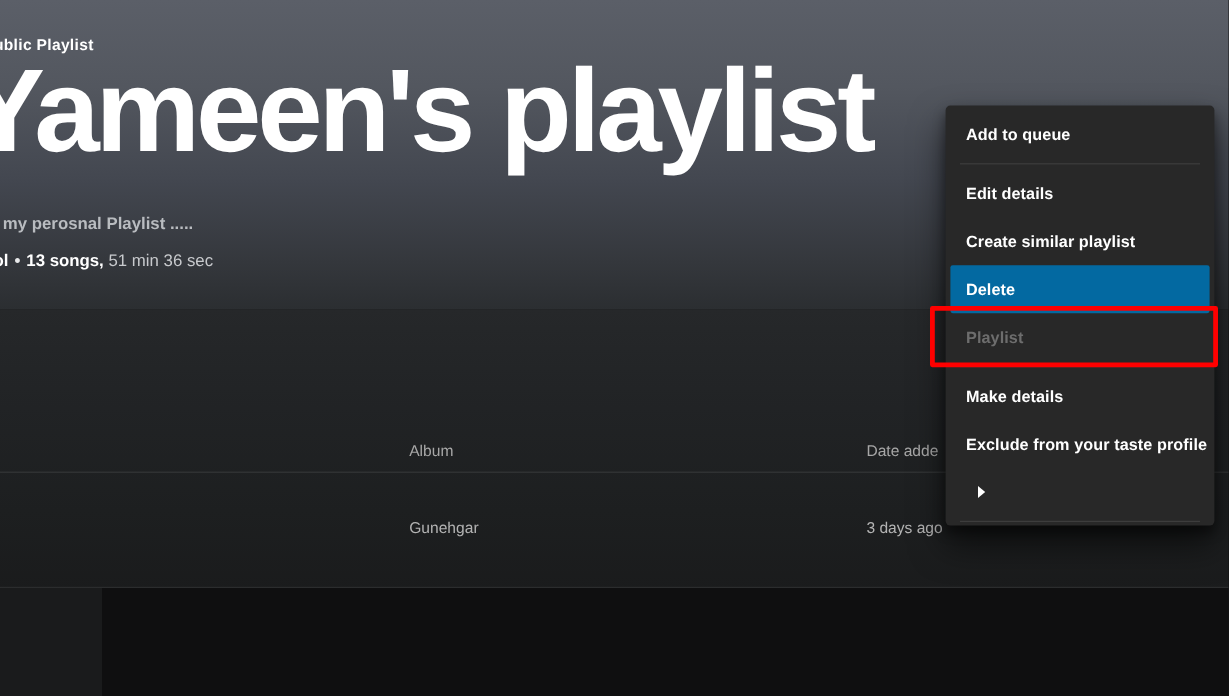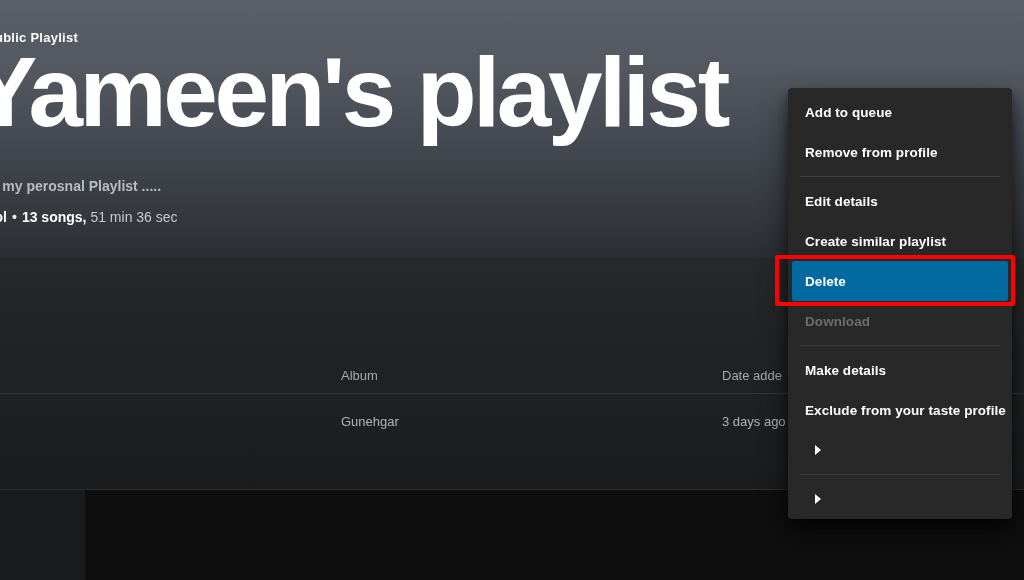--- a/index.html
+++ b/index.html
@@ -57,41 +57,41 @@
     background:rgba(255,255,255,0.10);
   }
   .col {
     position:absolute; top:10px;
     font-size:13px; color:#a7a7a7; white-space:nowrap;
   }
   .col-album { left:341px; }
   .col-date  { left:722px; }
 
   
-  .trow { position:absolute; left:0; top:138px; width:1024px; height:56px; }
+  .trow { position:absolute; left:0; top:156px; width:1024px; height:56px; }
   .trow .talbum {
     position:absolute; left:341px; top:18px;
     font-size:13px; color:#b3b3b3; white-space:nowrap;
   }
   .trow .tdate {
     position:absolute; left:722px; top:18px;
     font-size:13px; color:#b3b3b3; white-space:nowrap;
   }
 
   
   .bottom-rule {
     position:absolute; left:0; top:489px; width:1024px; height:1px;
     background:rgba(255,255,255,0.08);
   }
   .footer-area { position:absolute; left:0; top:490px; width:1024px; height:90px; background:#1a1b1c; }
   .footer-panel { position:absolute; left:85px; top:0px; width:939px; height:90px; background:#0f0f10; }
 
   
   .ctx-menu {
-    position:absolute; left:788px; top:88px; width:224px; height:431px;
+    position:absolute; left:788px; top:88px; width:224px; height:350px;
     background:#282828; border-radius:4px;
     box-shadow:0 16px 28px rgba(0,0,0,.55), 0 6px 10px rgba(0,0,0,.4);
     padding:4px 0;
     overflow:hidden;
   }
   .mi {
     position:relative; height:40px; margin:0 4px;
     display:flex; align-items:center; border-radius:2px;
     padding:0 13px;
     font-size:13.5px; font-weight:700; color:#ffffff;
@@ -156,35 +156,32 @@
 
   <div class="bottom-rule"></div>
   <div class="footer-area">
     <div class="footer-panel"></div>
   </div>
 
   <div class="ctx-menu" id="ctx-menu">
       <div class="mi">
         <span class="label">Add to queue</span>
       </div>
-      <div class="mi">
-        <span class="label">Remove from profile</span>
-      </div>
       <div class="sep"></div>
       <div class="mi">
         <span class="label">Edit details</span>
       </div>
       <div class="mi">
         <span class="label">Create similar playlist</span>
       </div>
       <div class="mi hovered">
         <span class="label">Delete</span>
       </div>
       <div class="mi disabled">
-        <span class="label">Download</span>
+        <span class="label">Playlist</span>
       </div>
       <div class="sep"></div>
       <div class="mi">
         <span class="label">Make details</span>
       </div>
       <div class="mi">
         <span class="label">Exclude from your taste profile</span>
       </div>
       <div class="mi">
         <svg class="caret" viewBox="0 0 10 12">

